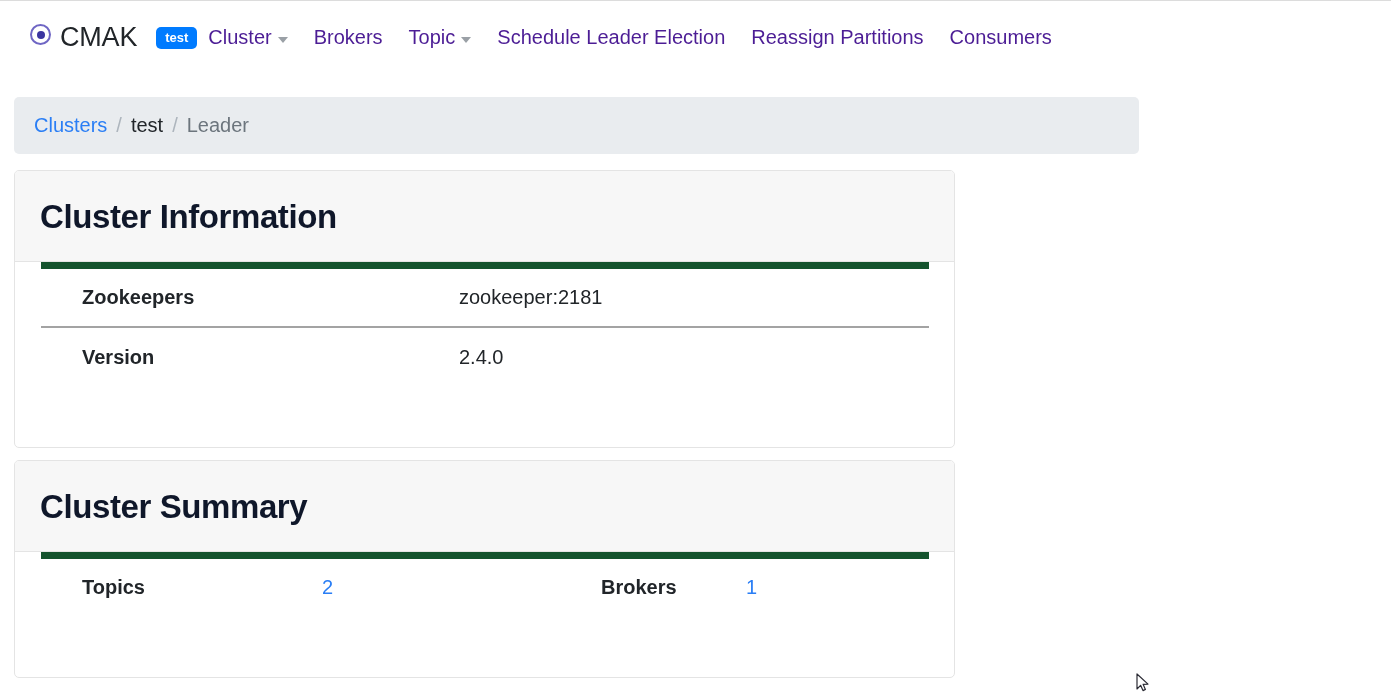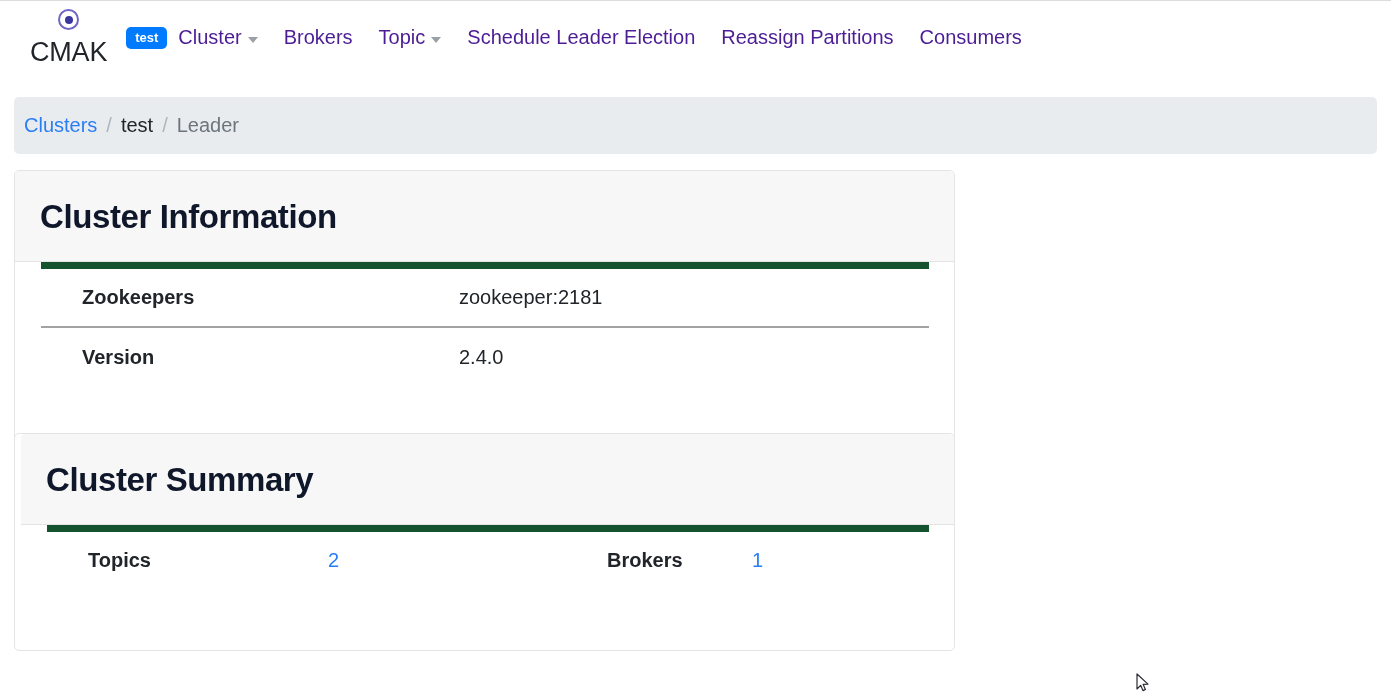--- a/index.html
+++ b/index.html
@@ -26,25 +26,24 @@
   .navbar {
     display: flex;
     align-items: center;
     height: 73px;
     padding: 0 0 0 30px;
     background: #ffffff;
   }
 
   .brand {
     display: flex;
-    align-items: center;
+    align-items: flex-start;
     gap: 9px;
     margin-right: 19px;
     text-decoration: none;
-    flex-direction: column;
   }
 
   .brand-logo {
     width: 21px;
     height: 21px;
     border-radius: 50%;
     background: #ffffff;
     border: 2px solid #6f66c4;
     display: inline-block;
     position: relative;
@@ -111,27 +110,27 @@
     display: inline-block;
     position: relative;
     top: 2px;
   }
 
   
   .breadcrumb {
     position: absolute;
     left: 14px;
     top: 96px;
-    width: 1363px;
+    width: 1125px;
     height: 57px;
     background: #e9ecef;
     border-radius: 5px;
     display: flex;
     align-items: center;
-    padding-left: 10px;
+    padding-left: 20px;
     font-size: 20px;
   }
   .crumb-link {
     color: #2a7ef5;
     text-decoration: none;
     cursor: pointer;
   }
   .crumb-current-mid {
     color: #212529;
   }
@@ -146,21 +145,21 @@
   
   .card {
     position: absolute;
     left: 14px;
     width: 941px;
     background: #ffffff;
     border: 1px solid #e4e4e4;
     border-radius: 5px;
   }
   #card-cluster-information { top: 169px; height: 278px; }
-  #card-cluster-summary    { top: 432px; height: 218px; padding-left: 6px; }
+  #card-cluster-summary    { top: 459px; height: 218px; }
 
   .card-header {
     height: 91px;
     background: #f7f7f7;
     border-bottom: 1px solid #e4e4e4;
     display: flex;
     align-items: center;
     padding-left: 25px;
     border-radius: 4px 4px 0 0;
   }

